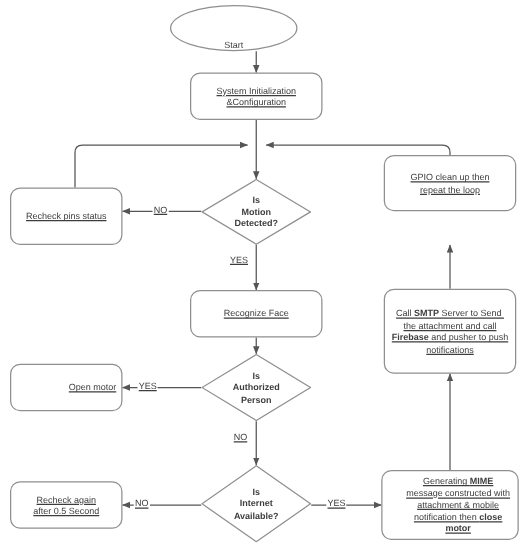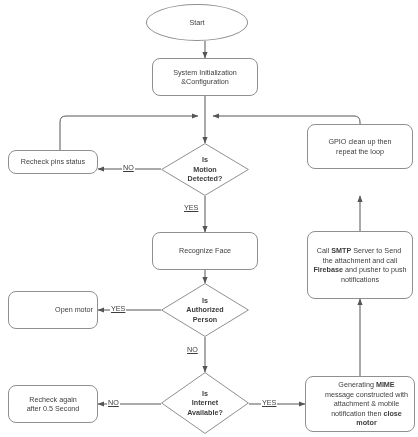--- a/index.html
+++ b/index.html
@@ -33,20 +33,21 @@
     text-align: center;
     color: #3d3d3d;
     font-size: 7.2px;
     line-height: 1.32;
     background: #ffffff;
   }
   .node.proc {
     border: 1px solid #8f8f8f;
     border-radius: 8px;
     padding: 2px 4px;
+    text-decoration: underline;
   }
   .node.term {
     border: 1px solid #8f8f8f;
     border-radius: 50%;
   }
   .node.dec {
     border: none;
     background: transparent;
   }
   .dec-shape {
@@ -107,36 +108,36 @@
       <path d="M161,404 L98,404" marker-end="url(#ah)"></path>
 
       <path d="M249,404 L305,404" marker-end="url(#ah)"></path>
 
       <path d="M360,376 L360,299" marker-end="url(#ah)"></path>
 
       <path d="M360,231 L360,196" marker-end="url(#ah)"></path>
     </g>
   </svg>
 
-  <div class="node term" style="left:146px; top:4px; width:102px; height:37px;">
+  <div class="node term" style="left:136px; top:4px; width:102px; height:37px;align-items:flex-end;">
     <span>Start</span>
   </div>
 
   <div class="node proc" style="left:152px; top:58px; width:106px; height:38px;">
     <span>System Initialization<br>&amp;Configuration</span>
   </div>
 
   <div class="node dec" style="left:161px; top:143px; width:88px; height:53px;">
     <svg class="dec-shape" viewBox="0 0 88 53" preserveAspectRatio="none">
       <polygon points="44,0.6 87.4,26.5 44,52.4 0.6,26.5" fill="#ffffff" stroke="#8f8f8f" stroke-width="1"></polygon>
     </svg>
     <span class="dec-label">Is<br>Motion<br>Detected?</span>
   </div>
 
-  <div class="node proc" style="left:8px; top:150px; width:90px; height:24px;">
+  <div class="node proc" style="left:8px; top:150px; width:90px; height:46px;">
     <span>Recheck pins status</span>
   </div>
 
   <div class="node proc" style="left:152px; top:232px; width:106px; height:38px;">
     <span>Recognize Face</span>
   </div>
 
   <div class="node proc" style="left:307px; top:124px; width:106px; height:45px;">
     <span>GPIO clean up then<br>repeat the loop</span>
   </div>

